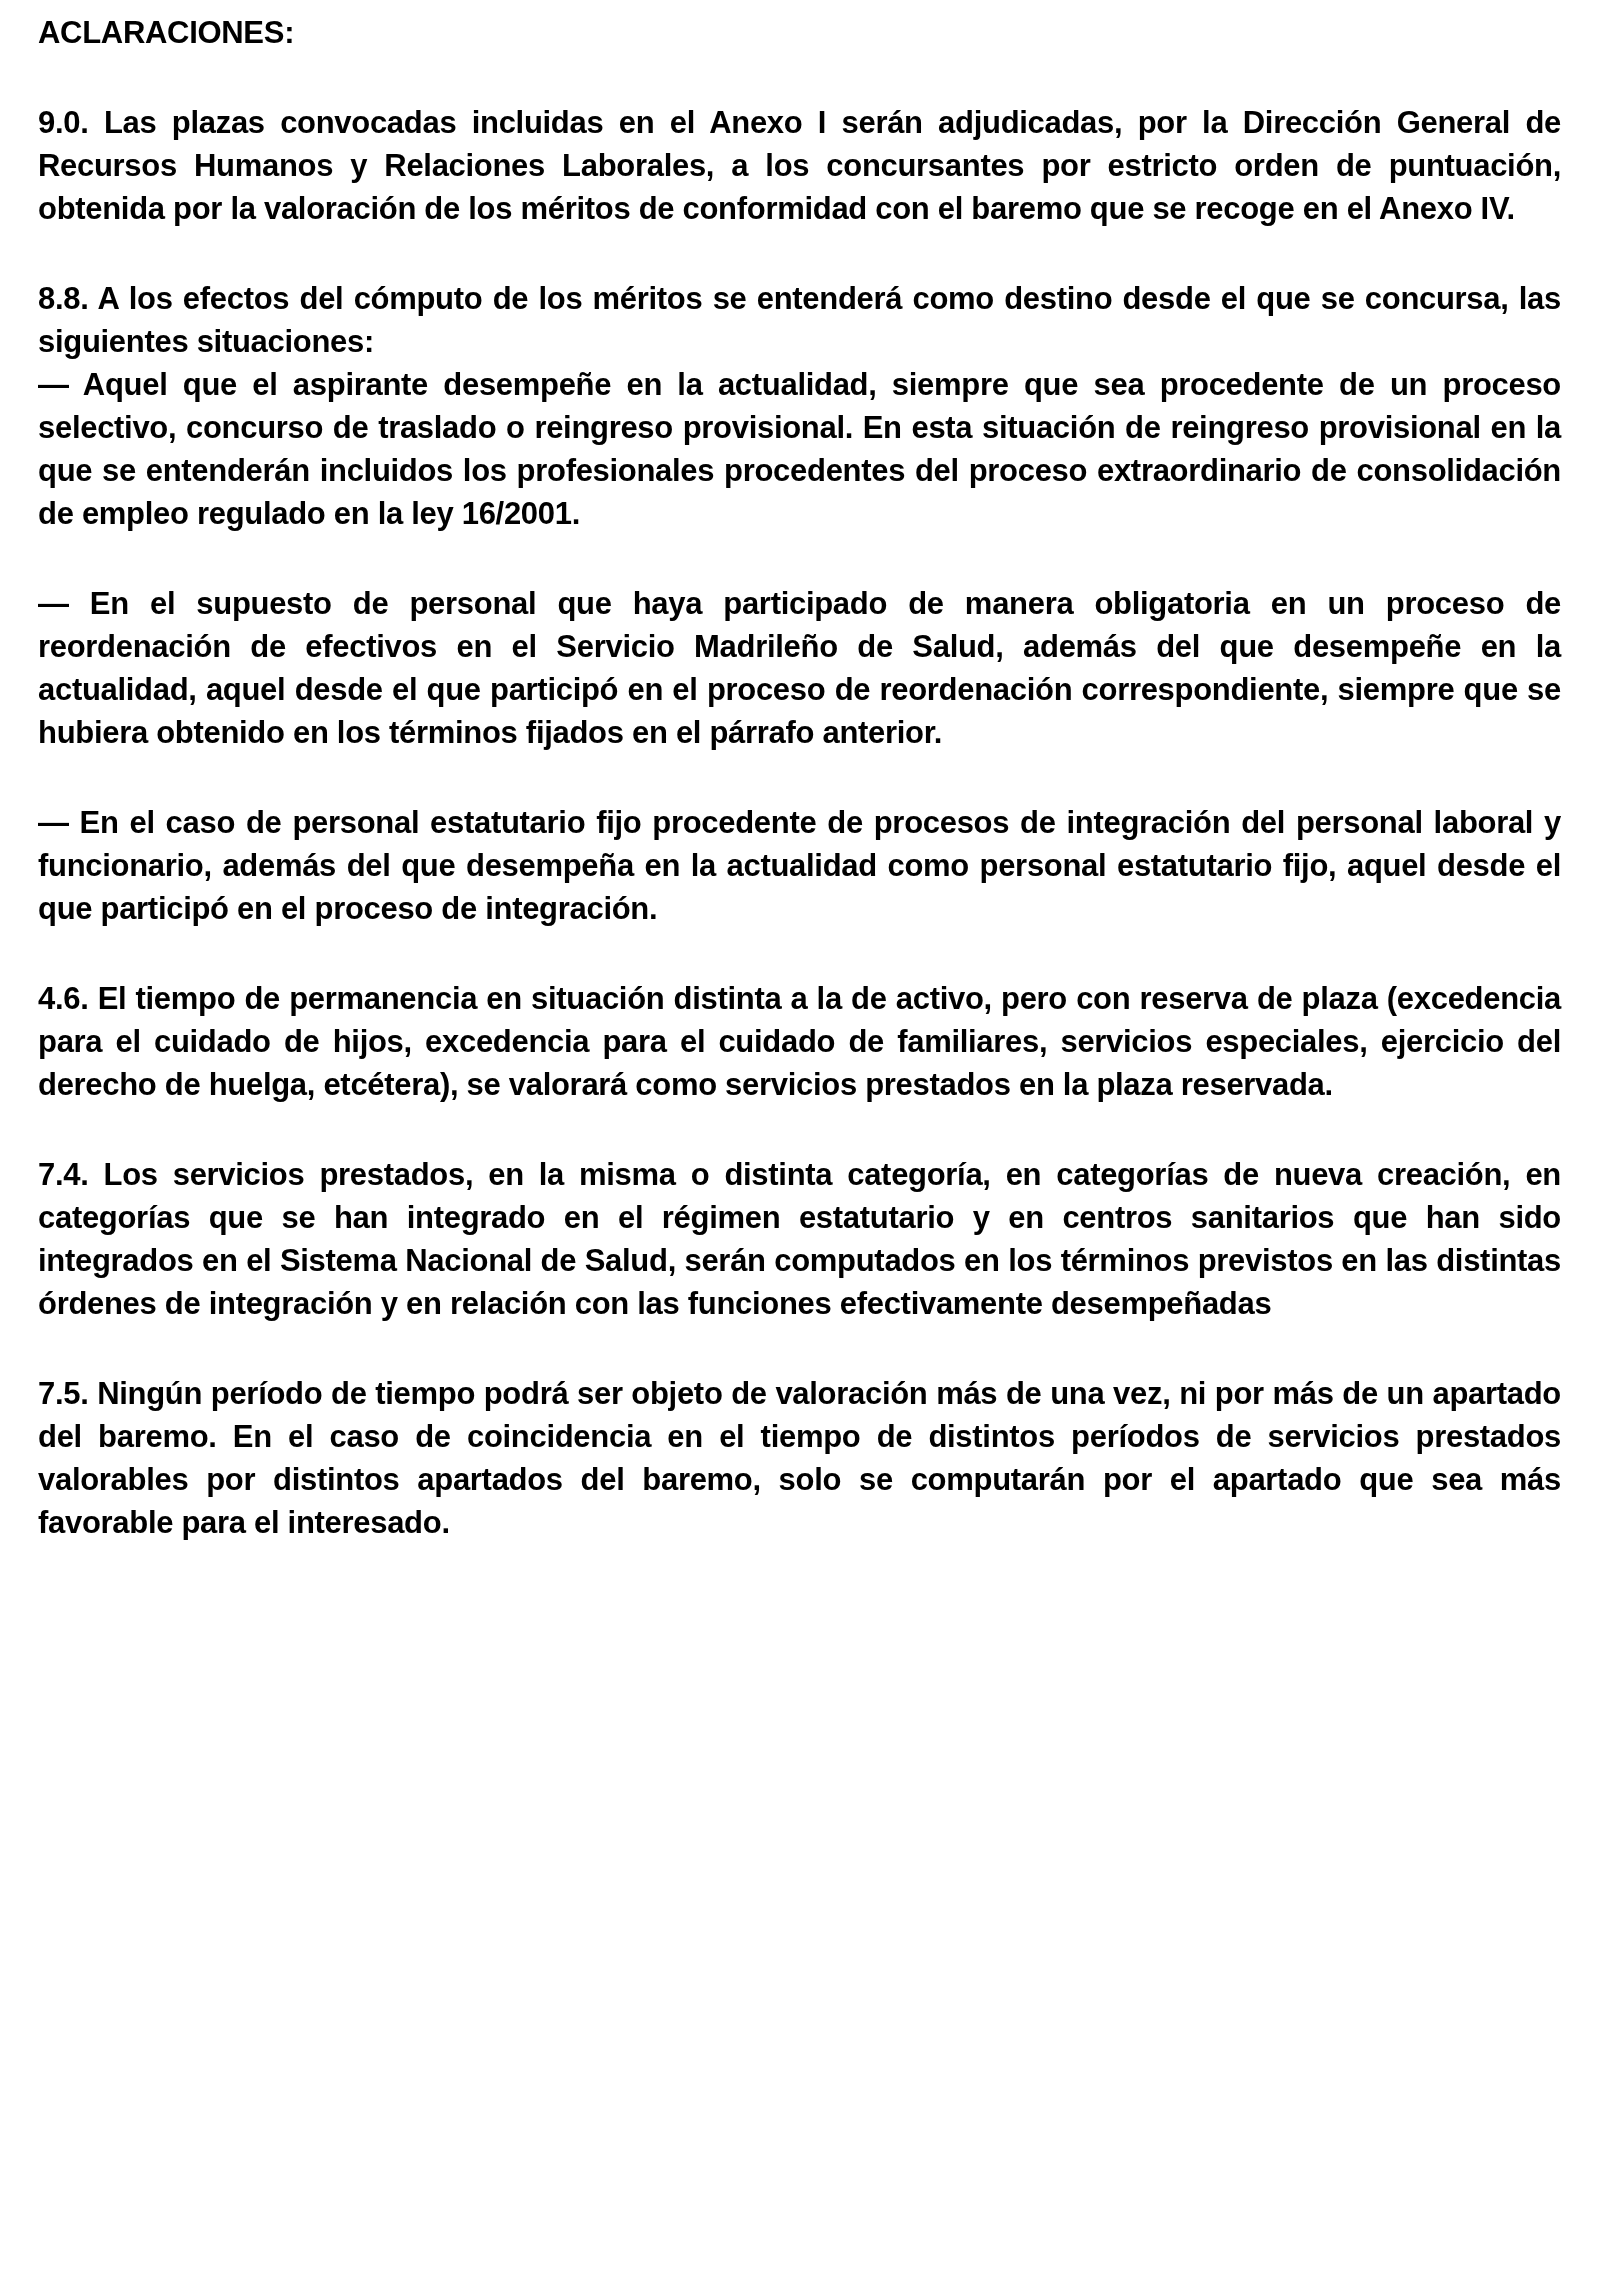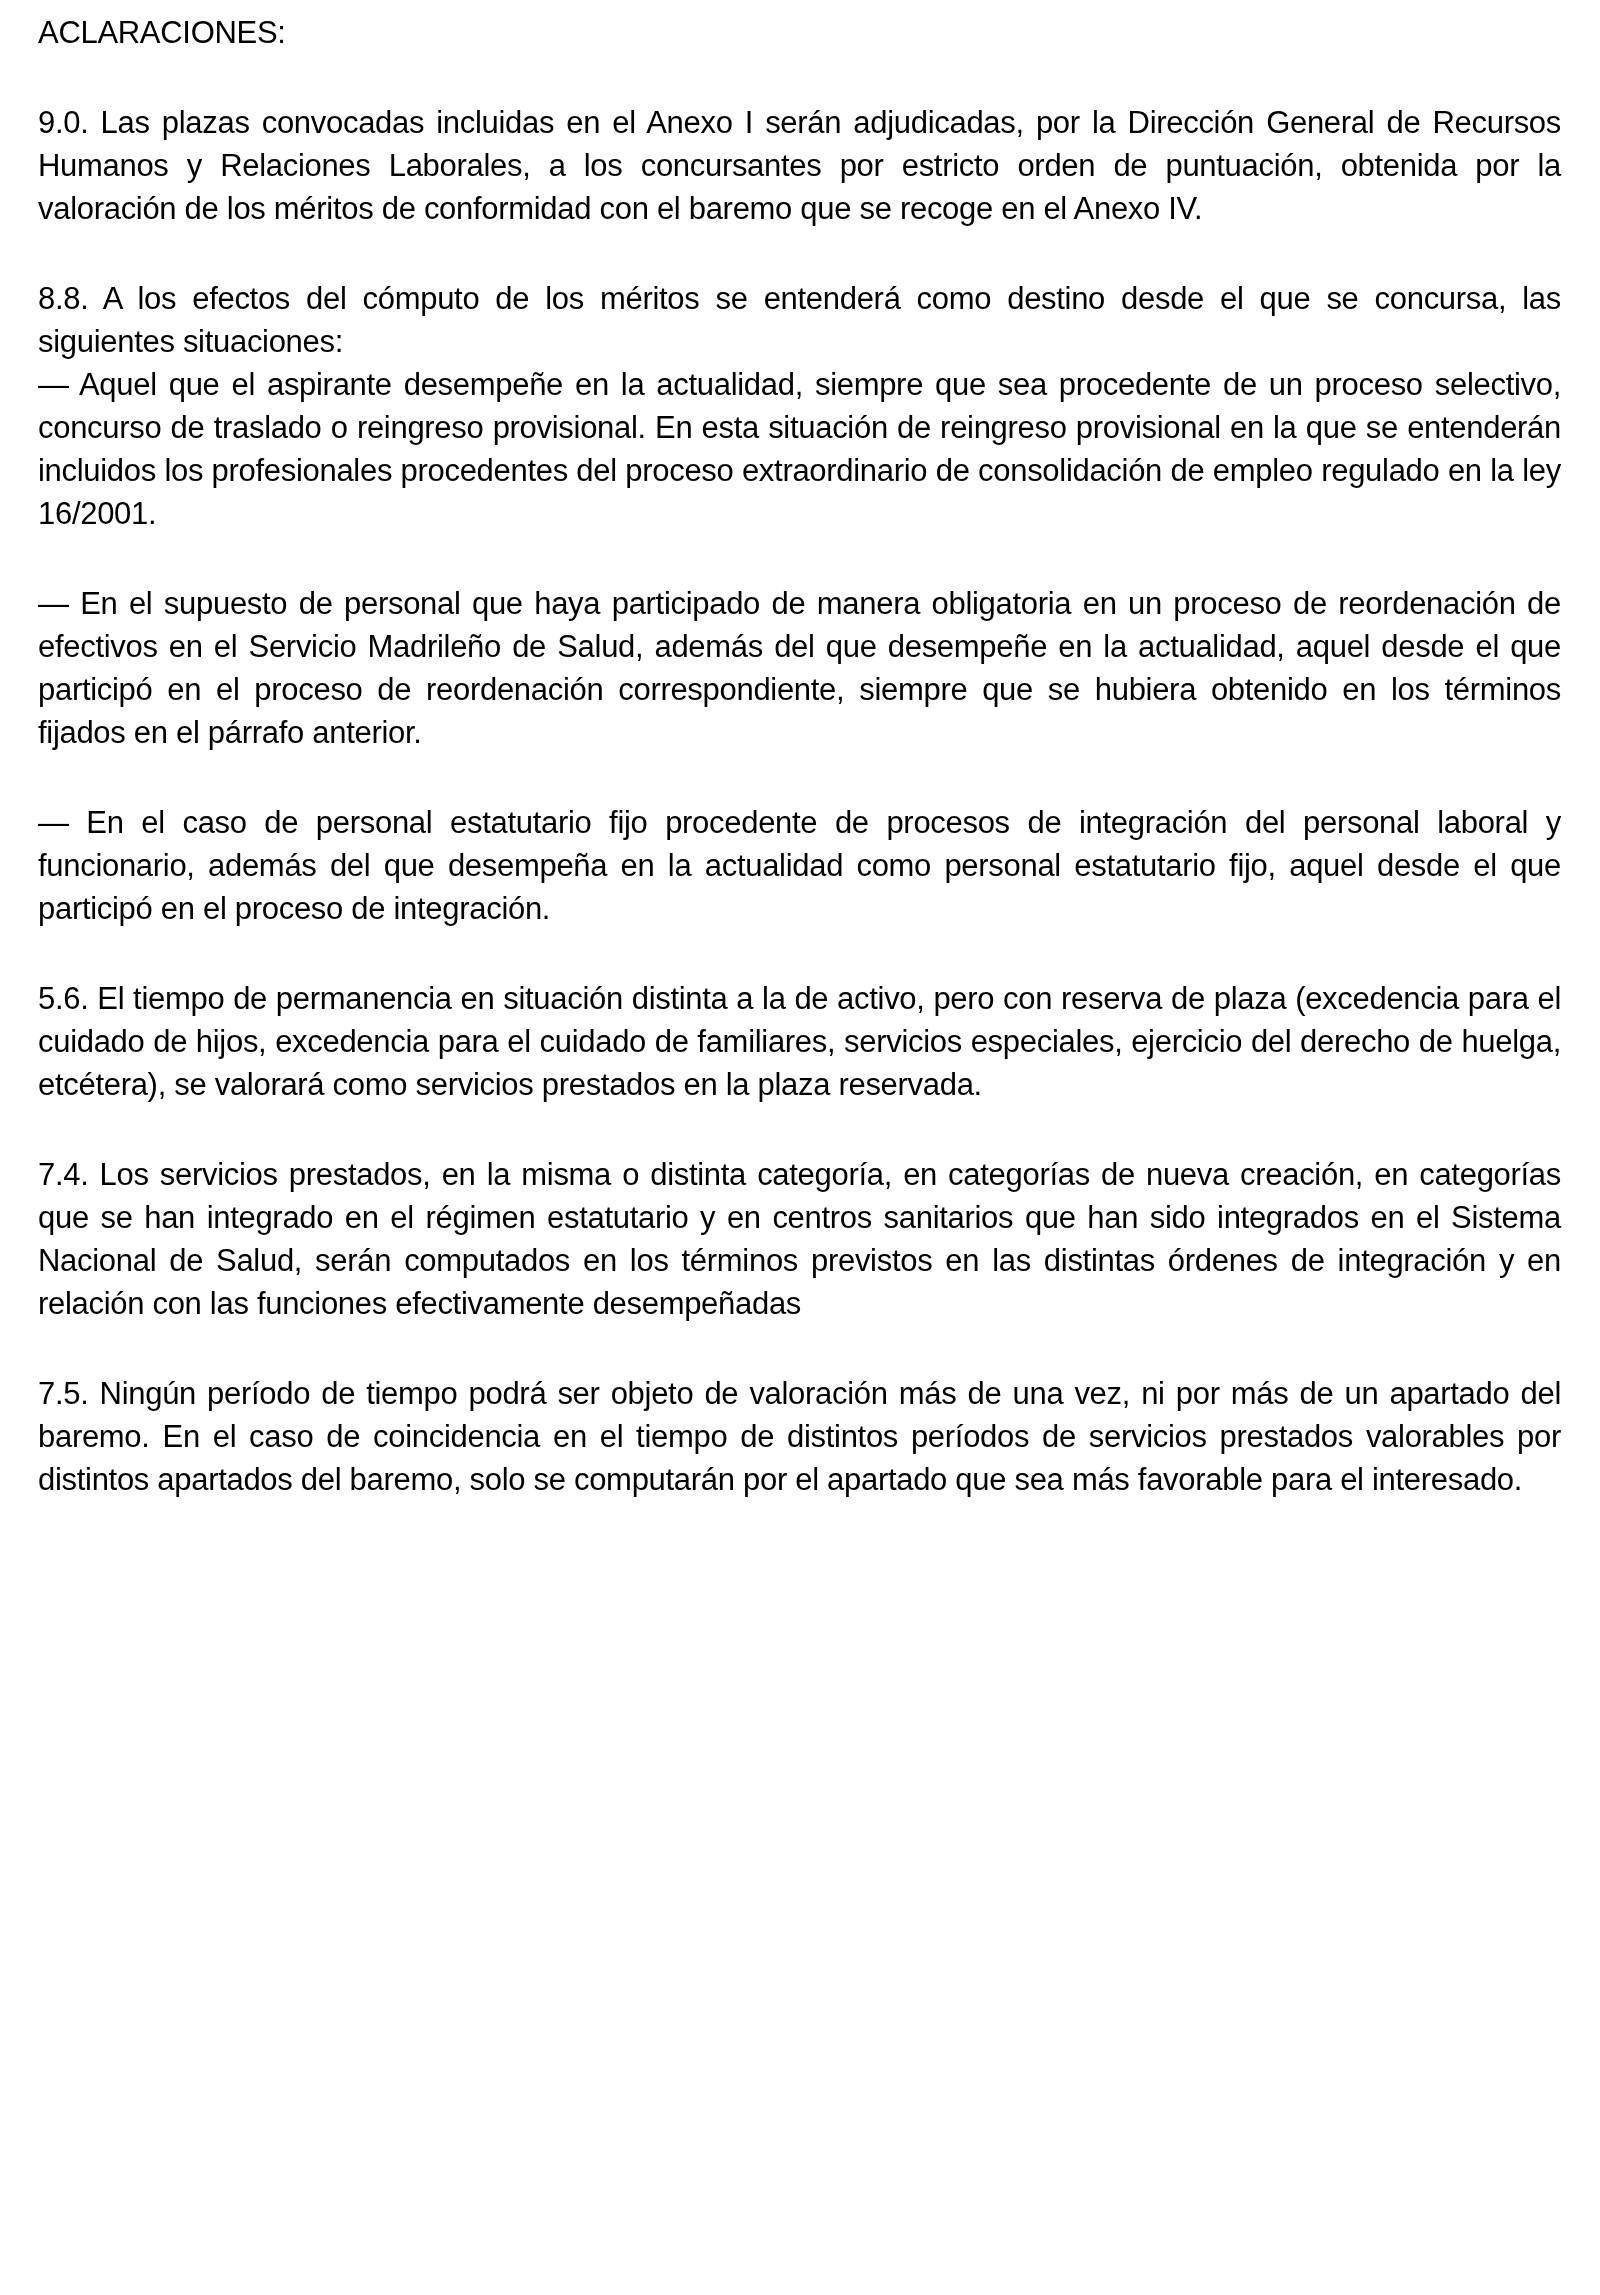--- a/index.html
+++ b/index.html
@@ -30,26 +30,26 @@
     text-justify: inter-word;
     white-space: normal;
   }
   .para.gap-after {
     margin-bottom: 47px;
   }
 </style>
 </head>
 <body>
 
-<main class="page" style="background: rgb(255, 255, 255); color: rgb(0, 0, 0);">
+<main class="page" style="background: rgb(255, 255, 255); color: rgb(0, 0, 0); font-weight: bold;">
   <div>
       <p class="para gap-after">ACLARACIONES:</p>
       <p class="para gap-after">9.0. Las plazas convocadas incluidas en el Anexo I serán adjudicadas, por la Dirección General de Recursos Humanos y Relaciones Laborales, a los concursantes por estricto orden de puntuación, obtenida por la valoración de los méritos de conformidad con el baremo que se recoge en el Anexo IV.</p>
       <p class="para">8.8. A los efectos del cómputo de los méritos se entenderá como destino desde el que se concursa, las siguientes situaciones:</p>
       <p class="para gap-after">— Aquel que el aspirante desempeñe en la actualidad, siempre que sea procedente de un proceso selectivo, concurso de traslado o reingreso provisional. En esta situación de reingreso provisional en la que se entenderán incluidos los profesionales procedentes del proceso extraordinario de consolidación de empleo regulado en la ley 16/2001.</p>
       <p class="para gap-after">— En el supuesto de personal que haya participado de manera obligatoria en un proceso de reordenación de efectivos en el Servicio Madrileño de Salud, además del que desempeñe en la actualidad, aquel desde el que participó en el proceso de reordenación correspondiente, siempre que se hubiera obtenido en los términos fijados en el párrafo anterior.</p>
       <p class="para gap-after">— En el caso de personal estatutario fijo procedente de procesos de integración del personal laboral y funcionario, además del que desempeña en la actualidad como personal estatutario fijo, aquel desde el que participó en el proceso de integración.</p>
-      <p class="para gap-after">5.6. El tiempo de permanencia en situación distinta a la de activo, pero con reserva de plaza (excedencia para el cuidado de hijos, excedencia para el cuidado de familiares, servicios especiales, ejercicio del derecho de huelga, etcétera), se valorará como servicios prestados en la plaza reservada.</p>
+      <p class="para gap-after">4.6. El tiempo de permanencia en situación distinta a la de activo, pero con reserva de plaza (excedencia para el cuidado de hijos, excedencia para el cuidado de familiares, servicios especiales, ejercicio del derecho de huelga, etcétera), se valorará como servicios prestados en la plaza reservada.</p>
       <p class="para gap-after">7.4. Los servicios prestados, en la misma o distinta categoría, en categorías de nueva creación, en categorías que se han integrado en el régimen estatutario y en centros sanitarios que han sido integrados en el Sistema Nacional de Salud, serán computados en los términos previstos en las distintas órdenes de integración y en relación con las funciones efectivamente desempeñadas</p>
       <p class="para gap-after">7.5. Ningún período de tiempo podrá ser objeto de valoración más de una vez, ni por más de un apartado del baremo. En el caso de coincidencia en el tiempo de distintos períodos de servicios prestados valorables por distintos apartados del baremo, solo se computarán por el apartado que sea más favorable para el interesado.</p>
     </div>
 </main>
 
 
 </body></html>

